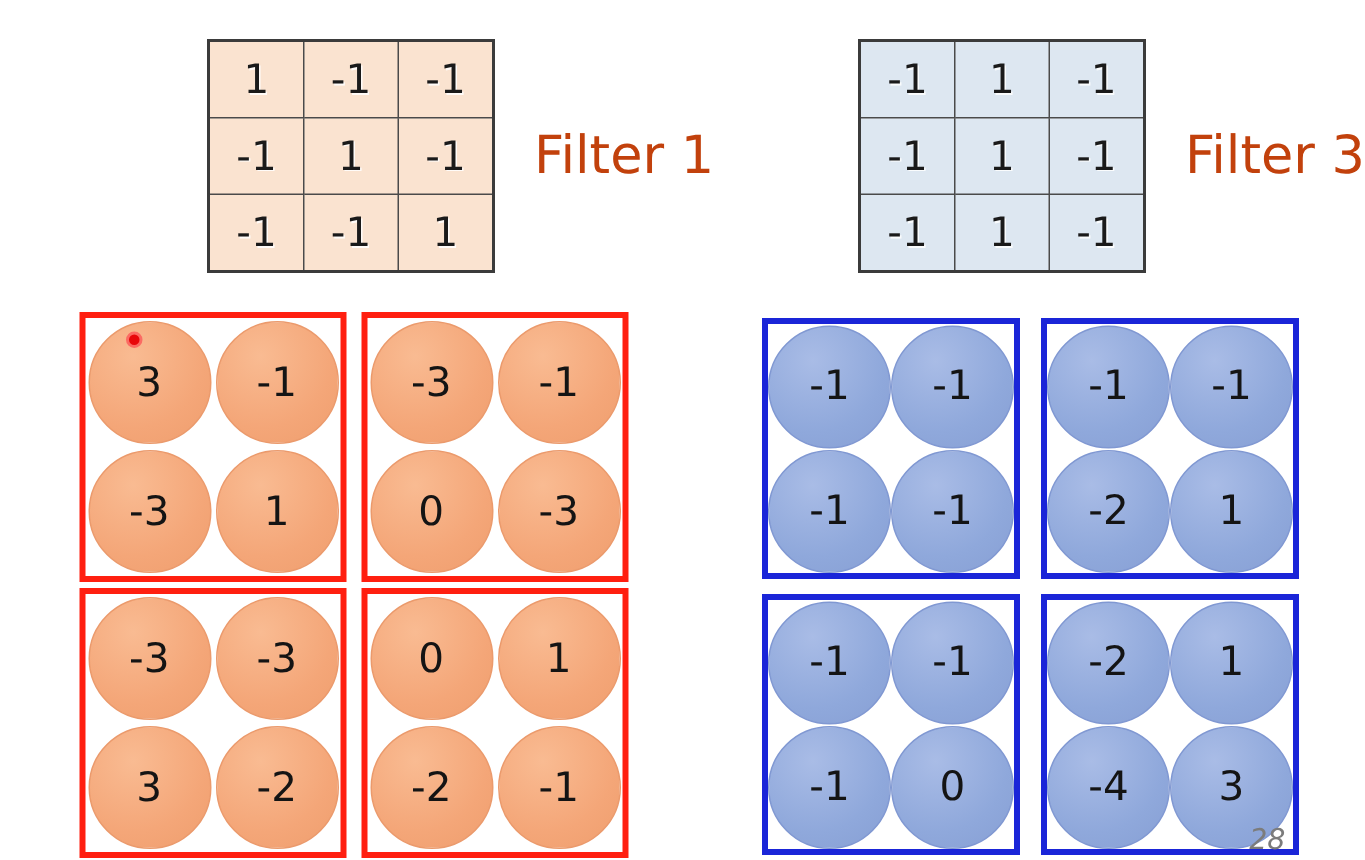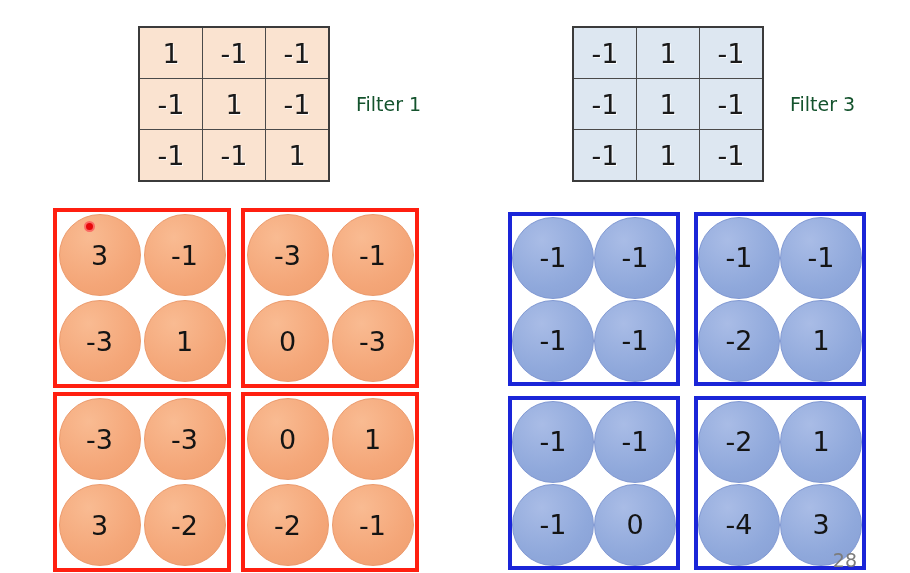--- a/index.html
+++ b/index.html
@@ -38,22 +38,22 @@
     font-size: 27px;
     color: #1a1a1a;
     border: 1.5px solid #4a4a4a;
     font-family: "DejaVu Sans", "Liberation Sans", sans-serif;
     text-shadow: 1px 1px 0 rgba(255,255,255,0.85);
   }
   .filter-table.peach td { background: #fae3d0; }
   .filter-table.blue  td { background: #dde7f1; }
 
   .filter-label {
-    font-size: 19px;
-    color: #14532d;
+    font-size: 35px;
+    color: #c2410c;
     margin-left: 26px;
     white-space: nowrap;
   }
 
   
   .map-box {
     position: absolute;
     box-sizing: border-box;
     background: #ffffff;
   }
@@ -101,20 +101,21 @@
     box-sizing: border-box;
   }
 
   
   .page-number {
     position: absolute;
     right: 5px;
     bottom: -5px;
     font-size: 19px;
     color: #7c7c7c;
+    font-style: italic;
   }
 </style>
 </head>
 <body>
 
 <div class="slide">
 
   <div class="filter-group" style="left:138px; top:26px;">
     <table class="filter-table peach">
       <tbody>

